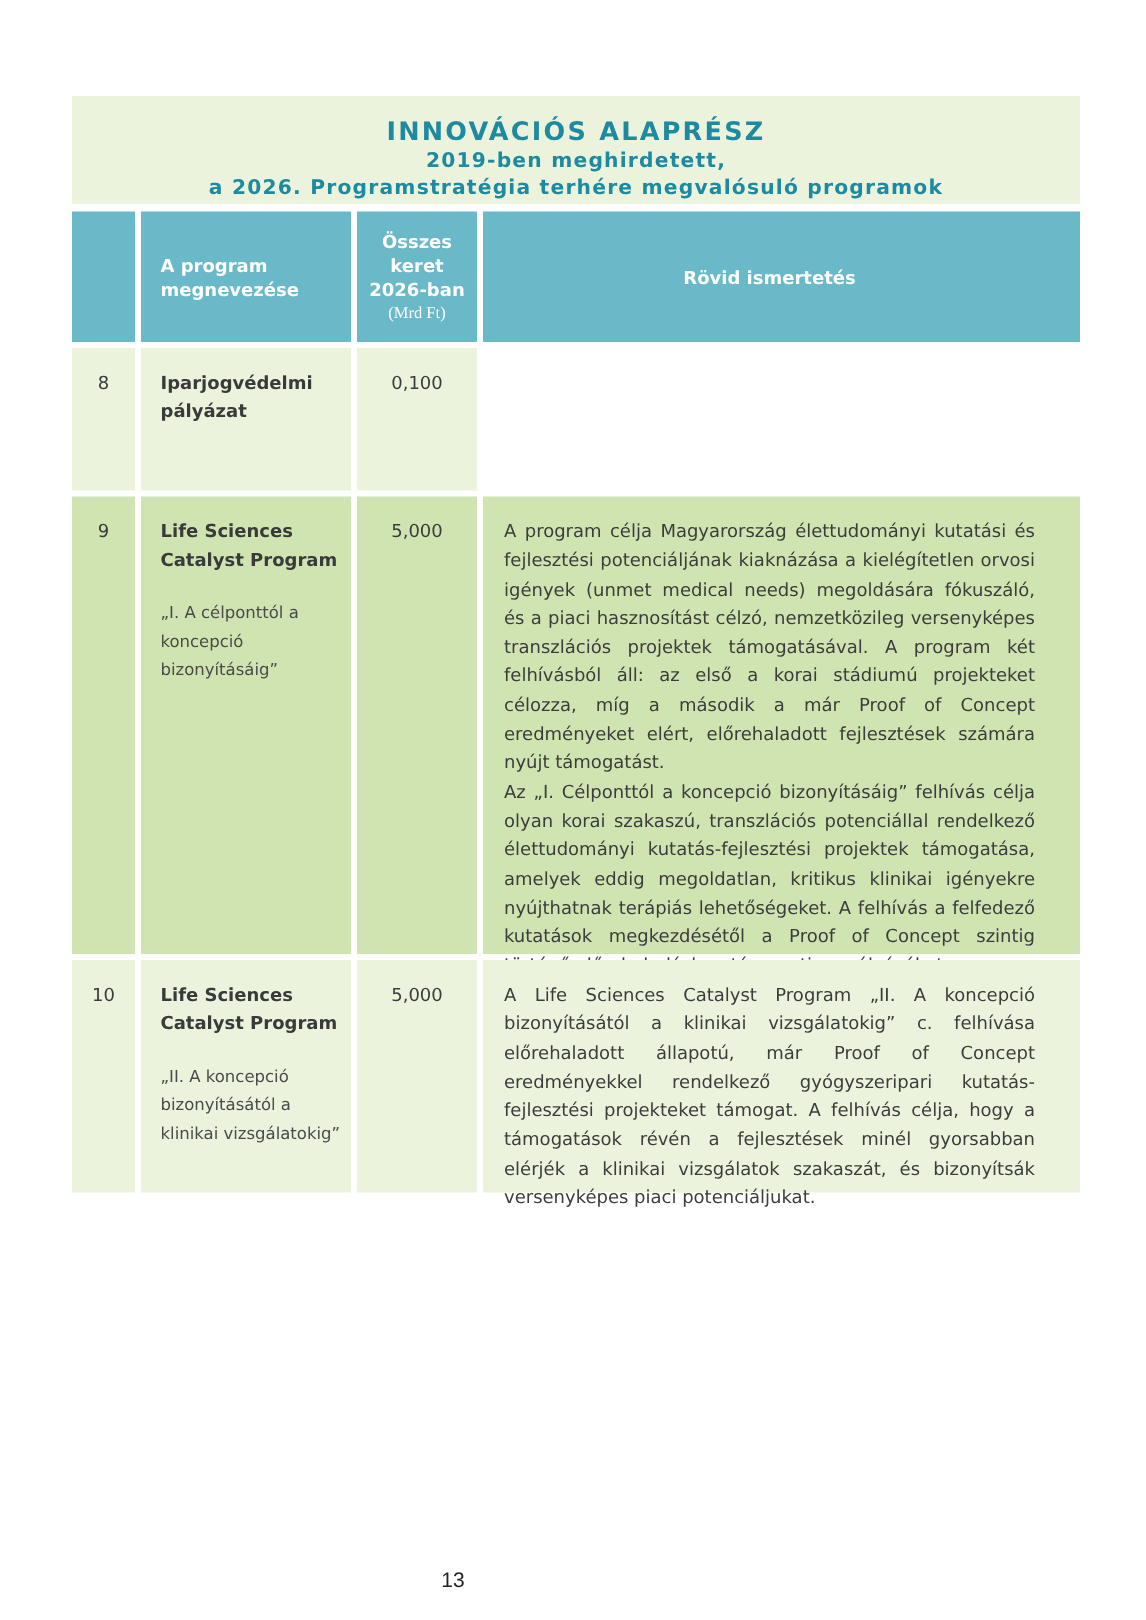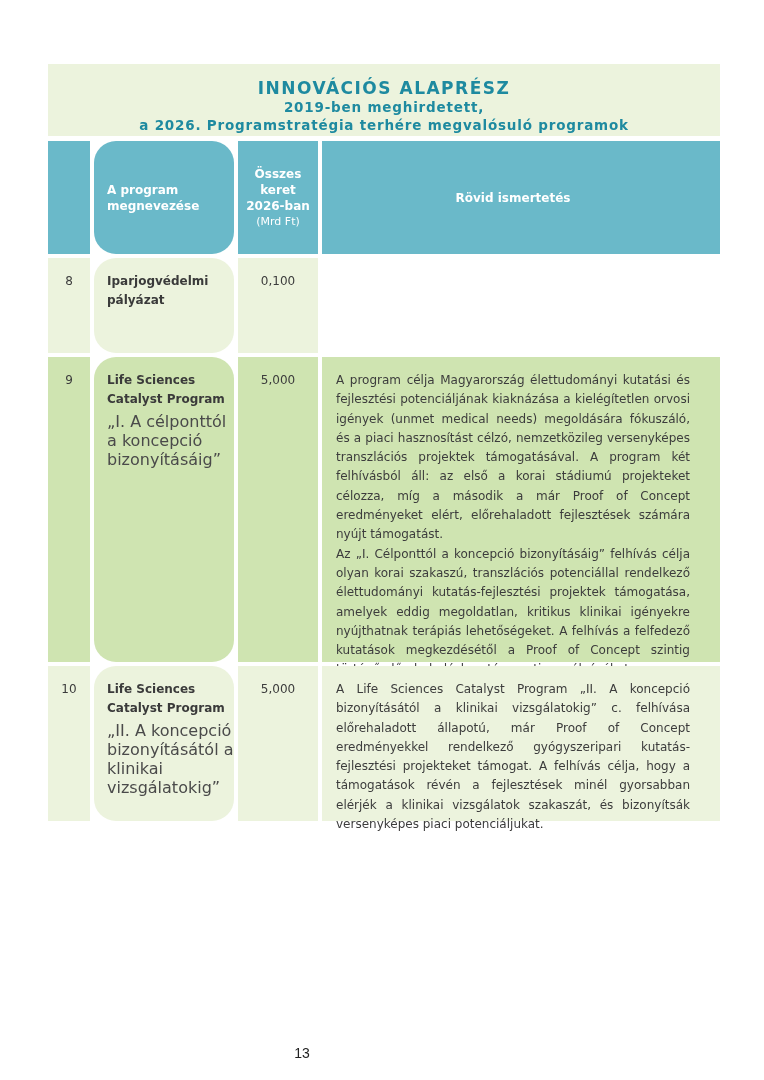--- a/index.html
+++ b/index.html
@@ -5,32 +5,32 @@
     html, body { margin: 0; padding: 0; background: #ffffff; }
     body { width: 764px; height: 1080px; position: relative; font-family: "DejaVu Sans", sans-serif; color: #3c3c3c; overflow: hidden; }
     .page { position: absolute; left: 48px; top: 64px; width: 672px; }
     .title-box { background: #ecf3dd; height: 72px; text-align: center; padding-top: 14px; box-sizing: border-box; color: #1e8aa0; font-weight: bold; }
     .title-main { font-size: 17px; letter-spacing: 1.5px; line-height: 20px; }
     .title-sub { font-size: 13.5px; letter-spacing: 0.8px; line-height: 18px; }
     .tbl { margin-top: 5px; }
     .row { display: flex; gap: 4px; margin-bottom: 4px; }
     .cell { box-sizing: border-box; }
     .c1 { width: 42px; text-align: center; }
-    .c2 { width: 140px; padding-left: 13px; border-radius: 22px; }
+    .c2 { width: 140px; padding-left: 13px; }
     .c3 { width: 80px; text-align: center; }
     .c4 { width: 398px; padding: 0 30px 0 14px; }
-    .head .cell { background: #6ab9c9; color: #ffffff; font-weight: bold; font-size: 12px; height: 113px; display: flex; flex-direction: column; justify-content: center; line-height: 16px; }
+    .head .cell { background: #6ab9c9; color: #ffffff; font-weight: bold; font-size: 12px; height: 87px; display: flex; flex-direction: column; justify-content: center; line-height: 16px; }
     .head .c3 { align-items: center; }
     .head .c4 { align-items: center; }
-    .head .unit { font-weight: normal; font-size: 11px; }
+    .head .unit { font-weight: normal; font-size: 11px; font-family: Liberation Serif, serif; }
     .body-row .cell { padding-top: 14px; font-size: 12px; line-height: 19.3px; }
     .light .cell { background: #ecf3dd; }
     .dark .cell { background: #cfe4b1; }
     .prog-name { font-weight: bold; color: #3a3a3a; font-size: 12px; }
-    .prog-sub { font-size: 16px; color: #4a4a4a; margin-top: 2px; line-height: 19.3px; }
+    .prog-sub { font-size: 11px; color: #4a4a4a; margin-top: 15px; line-height: 19.3px; }
     .desc { text-align: justify; color: #3c3c3c; font-size: 12.2px; }
     .desc p { margin: 0; }
     .r8 .cell { height: 95px; }
     .r9 .cell { height: 305px; }
     .r10 .cell { height: 155px; }
     .page-num { position: absolute; top: 1045px; left: 0; width: 604px; text-align: center; font-size: 14px; color: #222; font-family: "Liberation Sans", sans-serif; }
   </style>
 </head>
 <body>
 

